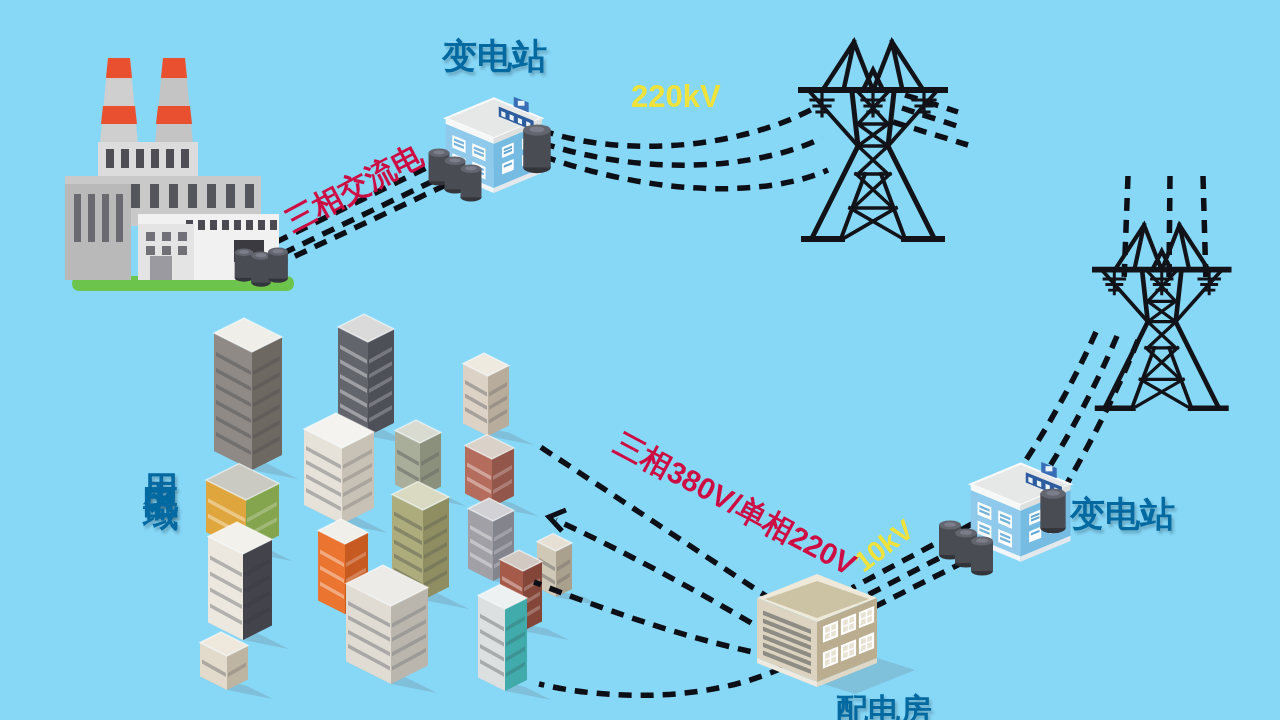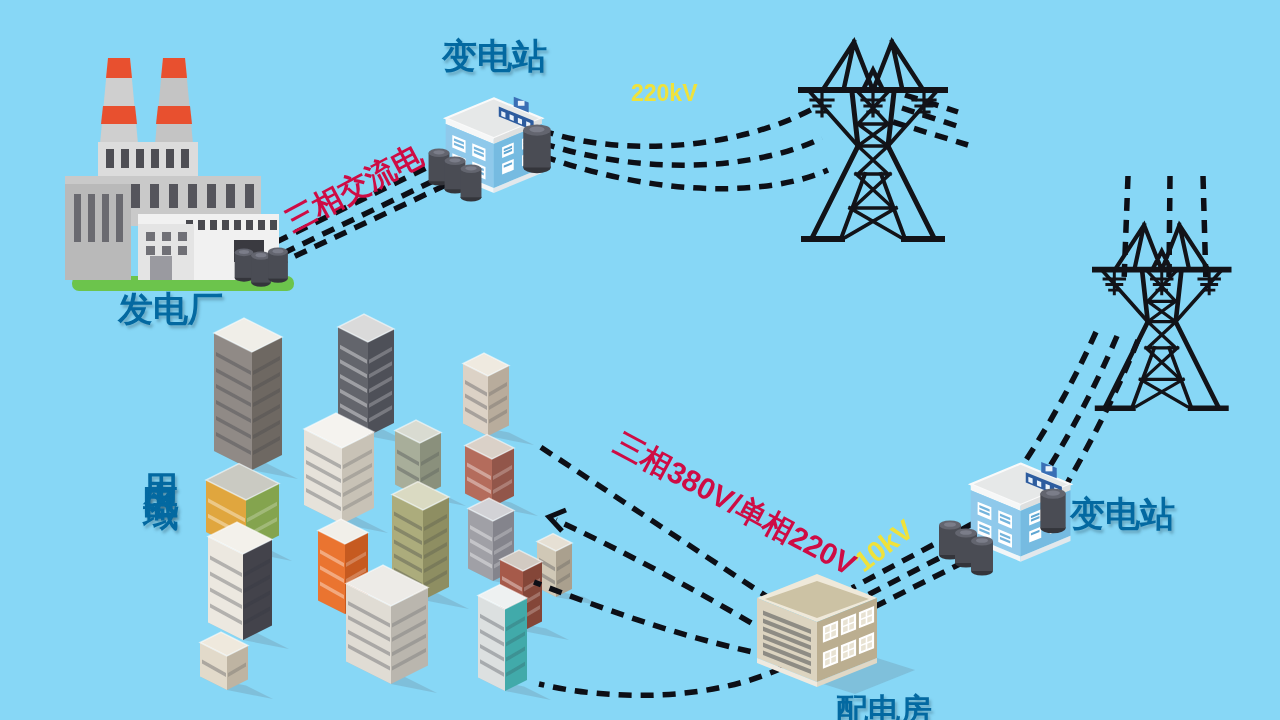--- a/index.html
+++ b/index.html
@@ -17,21 +17,21 @@
   .lbl-plant{left:118px;top:291px;font-size:35px;}
   .lbl-sub1{left:442px;top:38px;font-size:35px;}
   .lbl-sub2{left:1070px;top:496px;font-size:35px;}
   .lbl-dist{left:836px;top:694px;font-size:32px;}
   .lbl-city{
     left:142px;top:446px;font-size:35px;
     writing-mode:vertical-rl;text-orientation:upright;letter-spacing:7px;
   }
   .lbl-threephase{left:354px;top:188px;font-size:30px;color:#CE0C44;
     transform:translate(-50%,-50%) rotate(-28deg);}
-  .lbl-220kv{left:631px;top:81px;font-size:23px;color:#EFE23B;}
+  .lbl-220kv{left:631px;top:81px;font-size:31px;color:#EFE23B;}
   .lbl-10kv{left:884px;top:546px;font-size:28px;color:#EFE23B;
     transform:translate(-50%,-50%) rotate(-37deg);}
   .lbl-380v{left:735px;top:504px;font-size:30px;color:#CE0C44;
     transform:translate(-50%,-50%) rotate(28deg);}
 </style>
 </head>
 <body>
 
 <div id="canvas">
 
@@ -481,21 +481,20 @@
             <rect x="25" y="34" width="13" height="14"></rect>
             <rect x="43" y="34" width="13" height="14"></rect>
       </g>
       <path stroke="#FFFFFF" stroke-width="1.6" d="M13.5 8 V22 M31.5 8 V22 M49.5 8 V22 M13.5 34 V48 M31.5 34 V48 M49.5 34 V48 M7 15 H20 M25 15 H38 M43 15 H56 M7 41 H20 M25 41 H38 M43 41 H56"></path>
     </g>
     <polygon points="0,84 60,108 60,113 0,89" fill="#EFEAE0"></polygon>
     <polygon points="60,108 120,84 120,89 60,113" fill="#E0D8C6"></polygon>
   </g>
 </svg>
 
-<div class="lbl white lbl-plant">发电厂</div>
 <div class="lbl white lbl-sub1">变电站</div>
 <div class="lbl white lbl-sub2">变电站</div>
 <div class="lbl white lbl-dist">配电房</div>
 <div class="lbl white lbl-city">用电区域</div>
 <div class="lbl lbl-threephase">三相交流电</div>
 <div class="lbl lbl-220kv">220kV</div>
 <div class="lbl lbl-10kv">10kV</div>
 <div class="lbl lbl-380v">三相380V/单相220V</div>
 
 </div>

